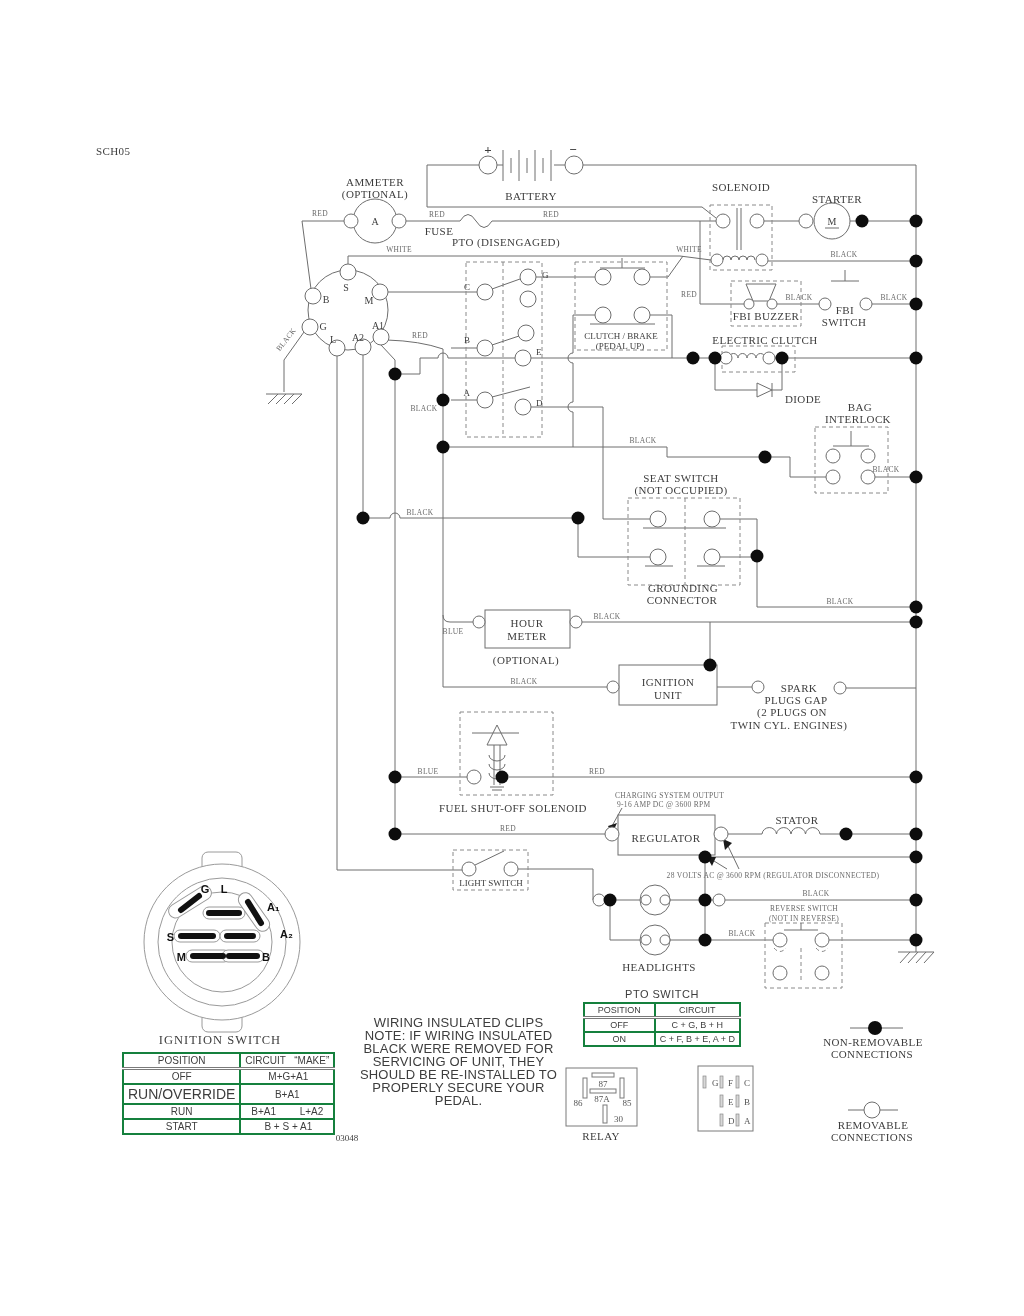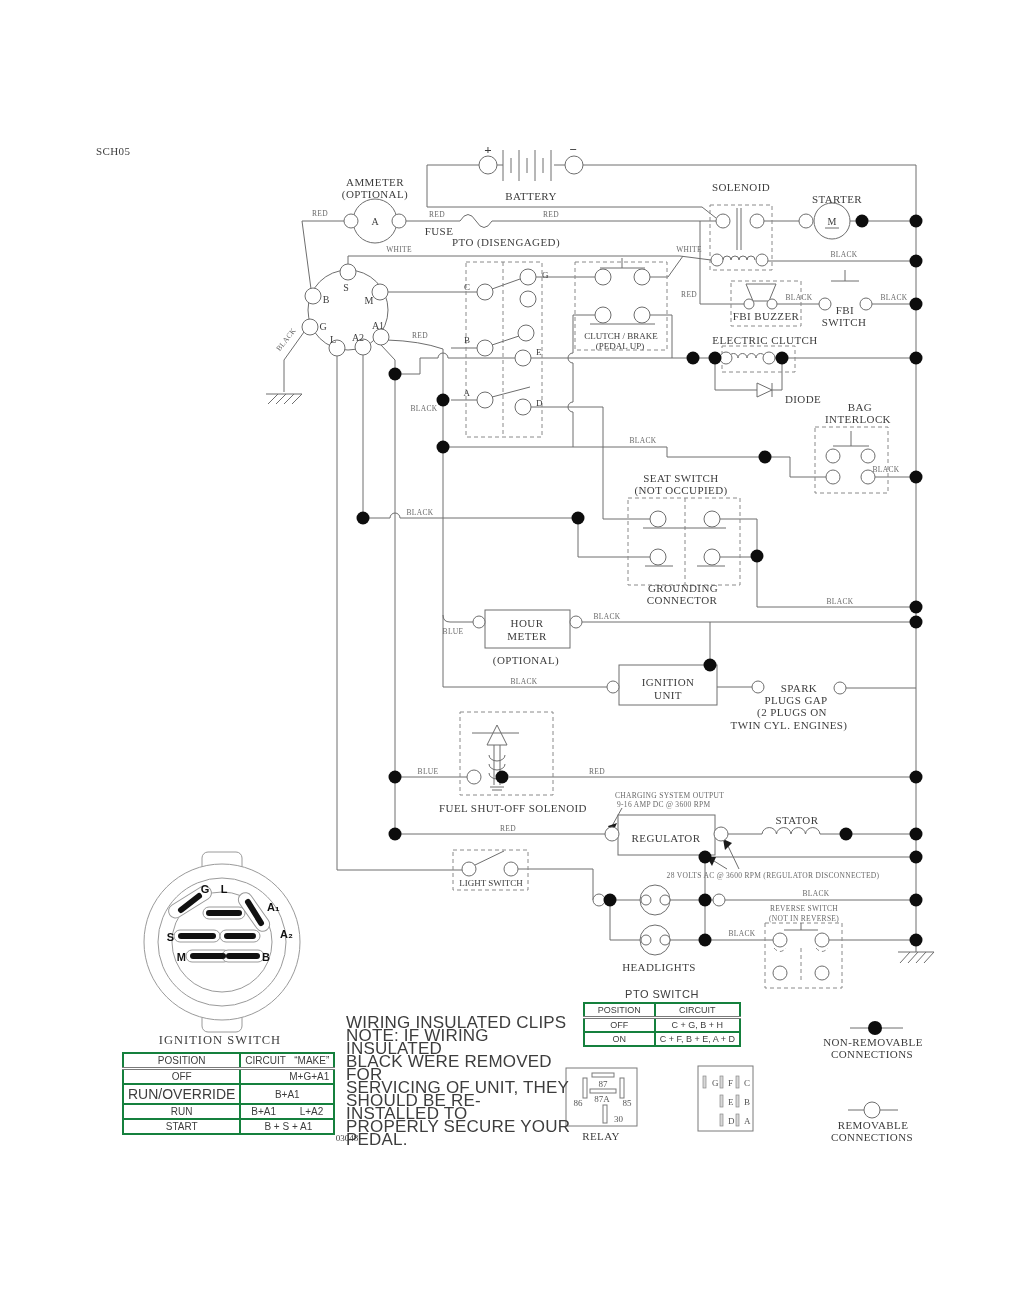--- a/index.html
+++ b/index.html
@@ -11,21 +11,21 @@
   .wlbl{font-size:7.5px;fill:#6a6a6a;letter-spacing:.3px;}
   .term{font-size:10px;}
   .small{font-size:9px;}
   .pin{font-size:9px;fill:#555;}
   .swlbl{font-family:"Liberation Sans",sans-serif;font-weight:bold;font-size:11px;fill:#111;}
   .ovl{position:absolute;font-family:Liberation Sans, sans-serif;color:#3d3d3d;}
   table.sch{border-collapse:collapse;font-size:10px;color:#3d3d3d;width:100%;}
   table.sch td,table.sch th{border:2px solid #15803d;padding:1px 4px;text-align:center;font-weight:normal;white-space:nowrap;}
   table.sch tr.hdr td{border-bottom:3px double #7a7a7a;}
   .tbltitle{text-align:center;font-size:11px;letter-spacing:.5px;margin-bottom:2px;}
-  .note{font-size:17px;line-height:13px;letter-spacing:.2px;}
+  .note{font-size:13px;line-height:13px;letter-spacing:.2px;text-align:center;}
   .note span{display:block;}
   .runrow{display:flex;justify-content:space-between;padding:0 6px;}
 </style>
 </head>
 <body>
 
 <div class="page">
 <svg width="1024" height="1316" viewBox="0 0 1024 1316">
 
   <g stroke="#6e6e6e" stroke-width="1" fill="none">
@@ -503,21 +503,21 @@
 
 <div class="ovl" style="left:122px;top:1052px;width:198px;">
   <table class="sch">
     <tbody>
           <tr class="hdr">
       <td style="width:72px">POSITION</td>
       <td><span>CIRCUIT</span>&nbsp;&nbsp;&nbsp;<span>“MAKE”</span></td>
     </tr>
     <tr>
       <td>OFF</td>
-      <td style="text-align:right;padding-left:6px">M+G+A1</td>
+      <td style="text-align:center;padding-left:6px">M+G+A1</td>
     </tr>
     <tr>
       <td style="font-size:14px">RUN/OVERRIDE</td>
       <td>B+A1</td>
     </tr>
     <tr>
       <td>RUN</td>
       <td>
               <div class="runrow">
                 <span>B+A1</span>

